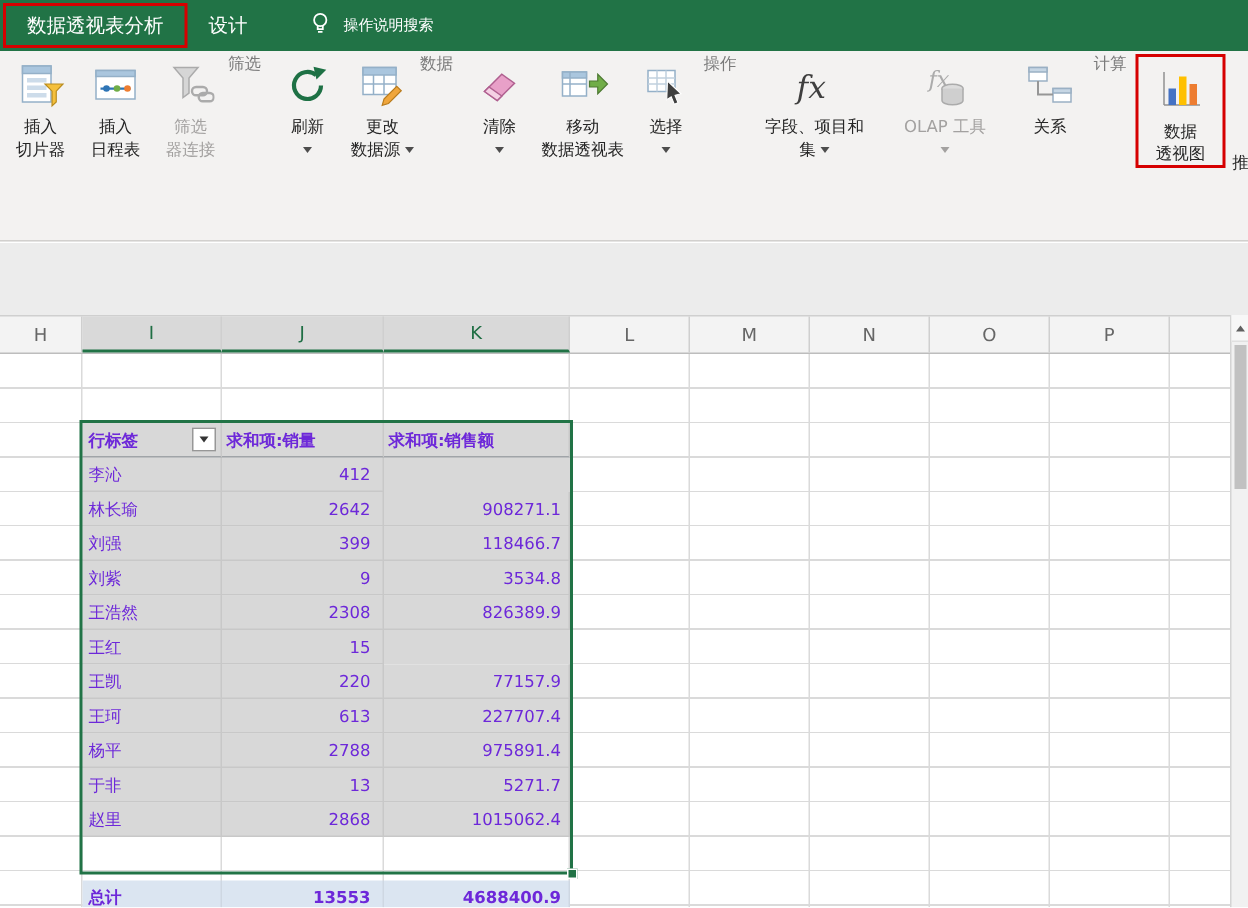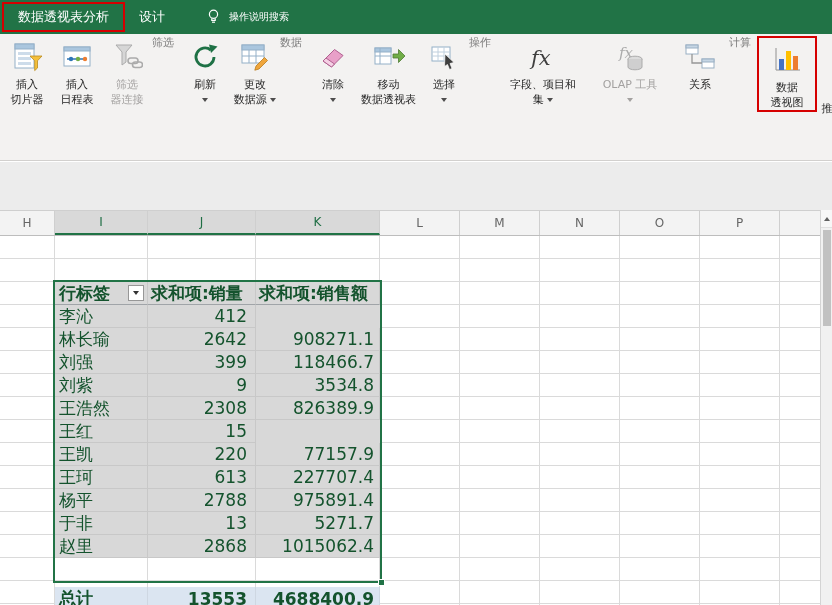--- a/index.html
+++ b/index.html
@@ -37,21 +37,21 @@
   .ch { border-right:1px solid #cfcfcf; display:flex; align-items:center; justify-content:center; color:#666; font-size:12px; cursor:default; }
   .ch.sel { background:#d9d9d9; color:#1f6e44; border-bottom:2px solid #217346; }
 
   
   .grid { position:absolute; top:236px; left:0; width:820px; height:369px; background:#fff;
           background-image:repeating-linear-gradient(to bottom, transparent 0, transparent 22px, #dadada 22px, #dadada 23px);
           overflow:hidden; }
   .vline { position:absolute; top:0; bottom:0; width:1px; background:#dadada; }
 
   
-  .pivot { position:absolute; left:55px; top:46px; width:325px; font-size:17px; color:#14532d; }
+  .pivot { position:absolute; left:55px; top:46px; width:325px; font-size:11px; color:#6d28d9; }
   .prow { display:flex; height:23px; background:#d8d8d8; }
   .prow > div { display:flex; align-items:center; border-right:1px solid rgba(0,0,0,0.07); border-bottom:1px solid rgba(0,0,0,0.07); overflow:hidden; white-space:nowrap; }
   .c-name { width:93px; padding-left:4px; position:relative; }
   .c-qty  { width:108px; justify-content:flex-end; padding-right:8px; }
   .c-amt  { width:124px; justify-content:flex-end; padding-right:5px; }
   .prow.phead { font-weight:bold; }
   .prow.phead > div { border-bottom:1px solid #a0a4a8; }
   .prow.phead .c-qty, .prow.phead .c-amt { justify-content:flex-start; padding-left:3px; }
   .filter-btn { position:absolute; right:3px; top:3px; width:16px; height:16px; background:#fff; border:1px solid #979797; display:flex; align-items:center; justify-content:center; }
   .fcaret { width:0; height:0; border-left:3.5px solid transparent; border-right:3.5px solid transparent; border-top:4.5px solid #333; }

